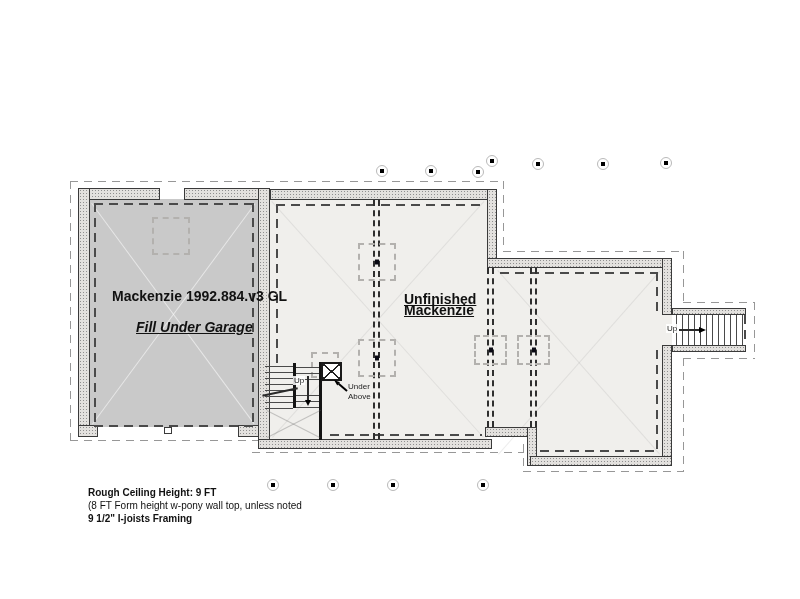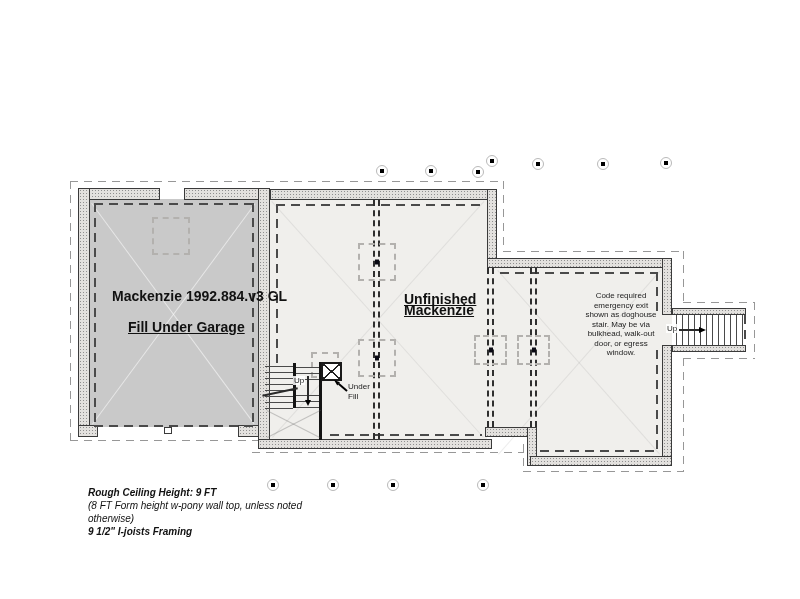--- a/index.html
+++ b/index.html
@@ -152,21 +152,21 @@
   <div class="t-small" style="left:293px;top:376px;">Up</div>
   <div class="thinline" style="left:307px;top:376px;width:1.5px;height:25px;"></div>
   <div class="arrow-down-head" style="left:305px;top:400px;"></div>
 
   <div class="duct" style="left:321px;top:362px;width:21px;height:19px;"></div>
   <div class="leader" style="left:334px;top:378px;width:17px;transform:rotate(40deg);">
     <span class="head"></span>
       <span class="shaft"></span>
   </div>
   <div class="t-small" style="left:347px;top:382px;background:transparent;">Under</div>
-  <div class="t-small" style="left:347px;top:392px;background:transparent;">Fill</div>
+  <div class="t-small" style="left:347px;top:392px;background:transparent;">Above</div>
 
   <div class="treads-v" style="left:676px;top:315px;width:68px;height:30px;"></div>
   <div class="t-small" style="left:666px;top:324px;">Up</div>
   <div class="thinline" style="left:679px;top:329px;width:22px;height:1.5px;"></div>
   <div class="arrow-right-head" style="left:699px;top:327px;"></div>
 
   <div class="gmark" style="left:376px;top:165px;">
       <span></span>
     </div>
   <div class="gmark" style="left:425px;top:165px;">
@@ -195,35 +195,25 @@
     </div>
   <div class="gmark" style="left:387px;top:479px;">
       <span></span>
     </div>
   <div class="gmark" style="left:477px;top:479px;">
       <span></span>
     </div>
 
   <div class="t-copy" style="left:112px;top:287px;">Mackenzie 1992.884.v3 GL</div>
 
-  <div class="t-room" style="left:128px;top:322px;width:90px;">Fill Under Garage</div>
+  <div class="t-room" style="left:136px;top:322px;width:90px;font-style:italic;">Fill Under Garage</div>
 
   <div class="t-room" style="left:404px;top:294px;width:60px;">Unfinished</div>
   <div class="t-room" style="left:404px;top:305px;width:60px;">Mackenzie</div>
 
-  <div class="t-note" style="left:578px;top:291px;width:86px;">
-    <div>Code required</div>
-    <div>emergency exit</div>
-    <div>shown as doghouse</div>
-    <div>stair. May be via</div>
-    <div>bulkhead, walk-out</div>
-    <div>door, or egress</div>
-    <div>window.</div>
-  </div>
-
-  <div class="t-foot" style="left:88px;top:486px;font-style:italic;">
+
+  <div class="t-foot" style="left:88px;top:486px;">
     <div class="b">Rough Ceiling Height: 9 FT</div>
     <div>(8 FT Form height w-pony wall top, unless noted</div>
-    <div>otherwise)</div>
     <div class="b">9 1/2" I-joists Framing</div>
   </div>
 
 </div>
 
 </body></html>

